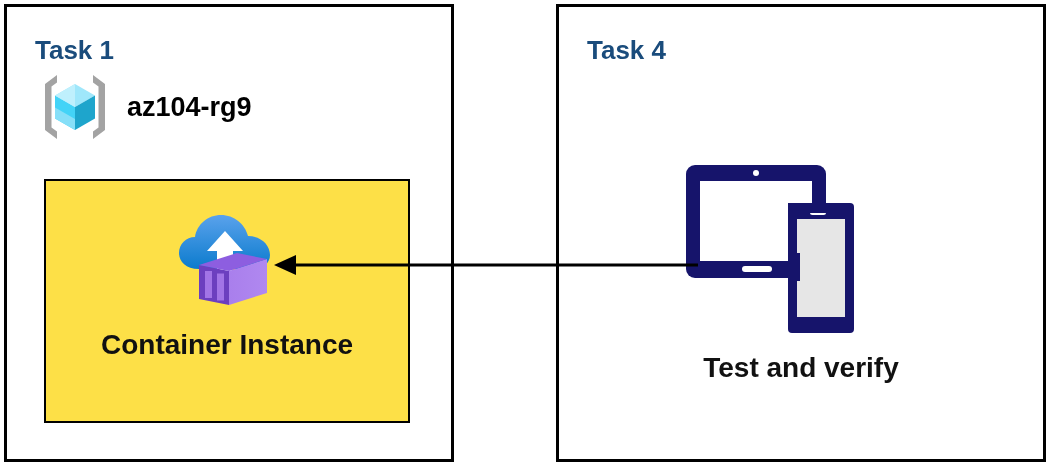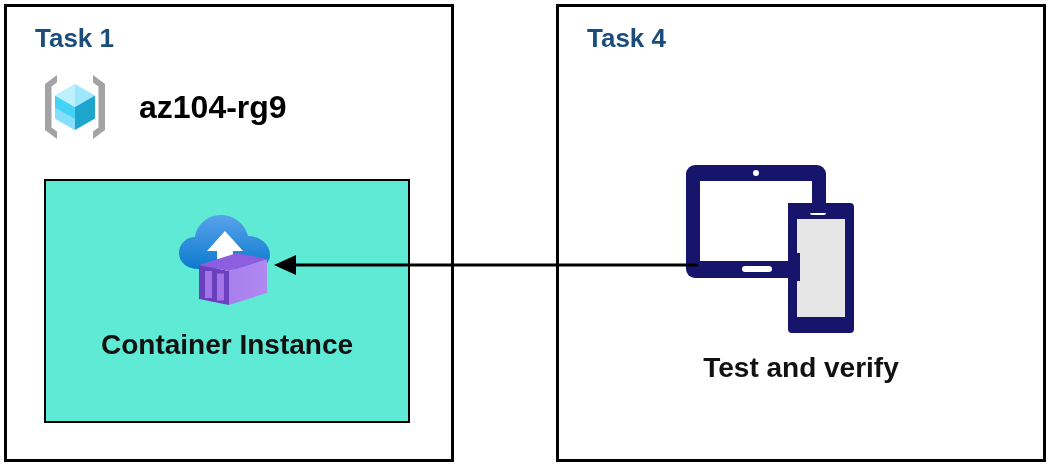--- a/index.html
+++ b/index.html
@@ -34,21 +34,21 @@
   #panel-task2 {
     left: 556px;
     top: 4px;
     width: 490px;
     height: 458px;
   }
 
   .panel-title {
     position: absolute;
     left: 28px;
-    top: 16px;
+    top: 28px;
     font-size: 26px;
     font-weight: bold;
     color: #1a4c7c;
     letter-spacing: 0px;
     white-space: nowrap;
   }
 
   
   #rg-row {
     position: absolute;
@@ -57,35 +57,34 @@
     display: flex;
     align-items: center;
     gap: 14px;
   }
   #rg-icon {
     width: 76px;
     height: 76px;
     flex: none;
   }
   #rg-label {
-    font-size: 32px;
+    font-size: 27px;
     font-weight: bold;
     color: #000000;
     white-space: nowrap;
-    margin-left: 12px;
   }
 
   
   #aci-box {
     position: absolute;
     left: 37px;
     top: 172px;
     width: 366px;
     height: 244px;
-    background: #5eead4;
+    background: #fde047;
     border: 2px solid #000000;
     box-sizing: border-box;
   }
   #aci-icon {
     position: absolute;
     left: 50%;
     top: 22px;
     transform: translateX(-50%);
     width: 104px;
     height: 104px;

